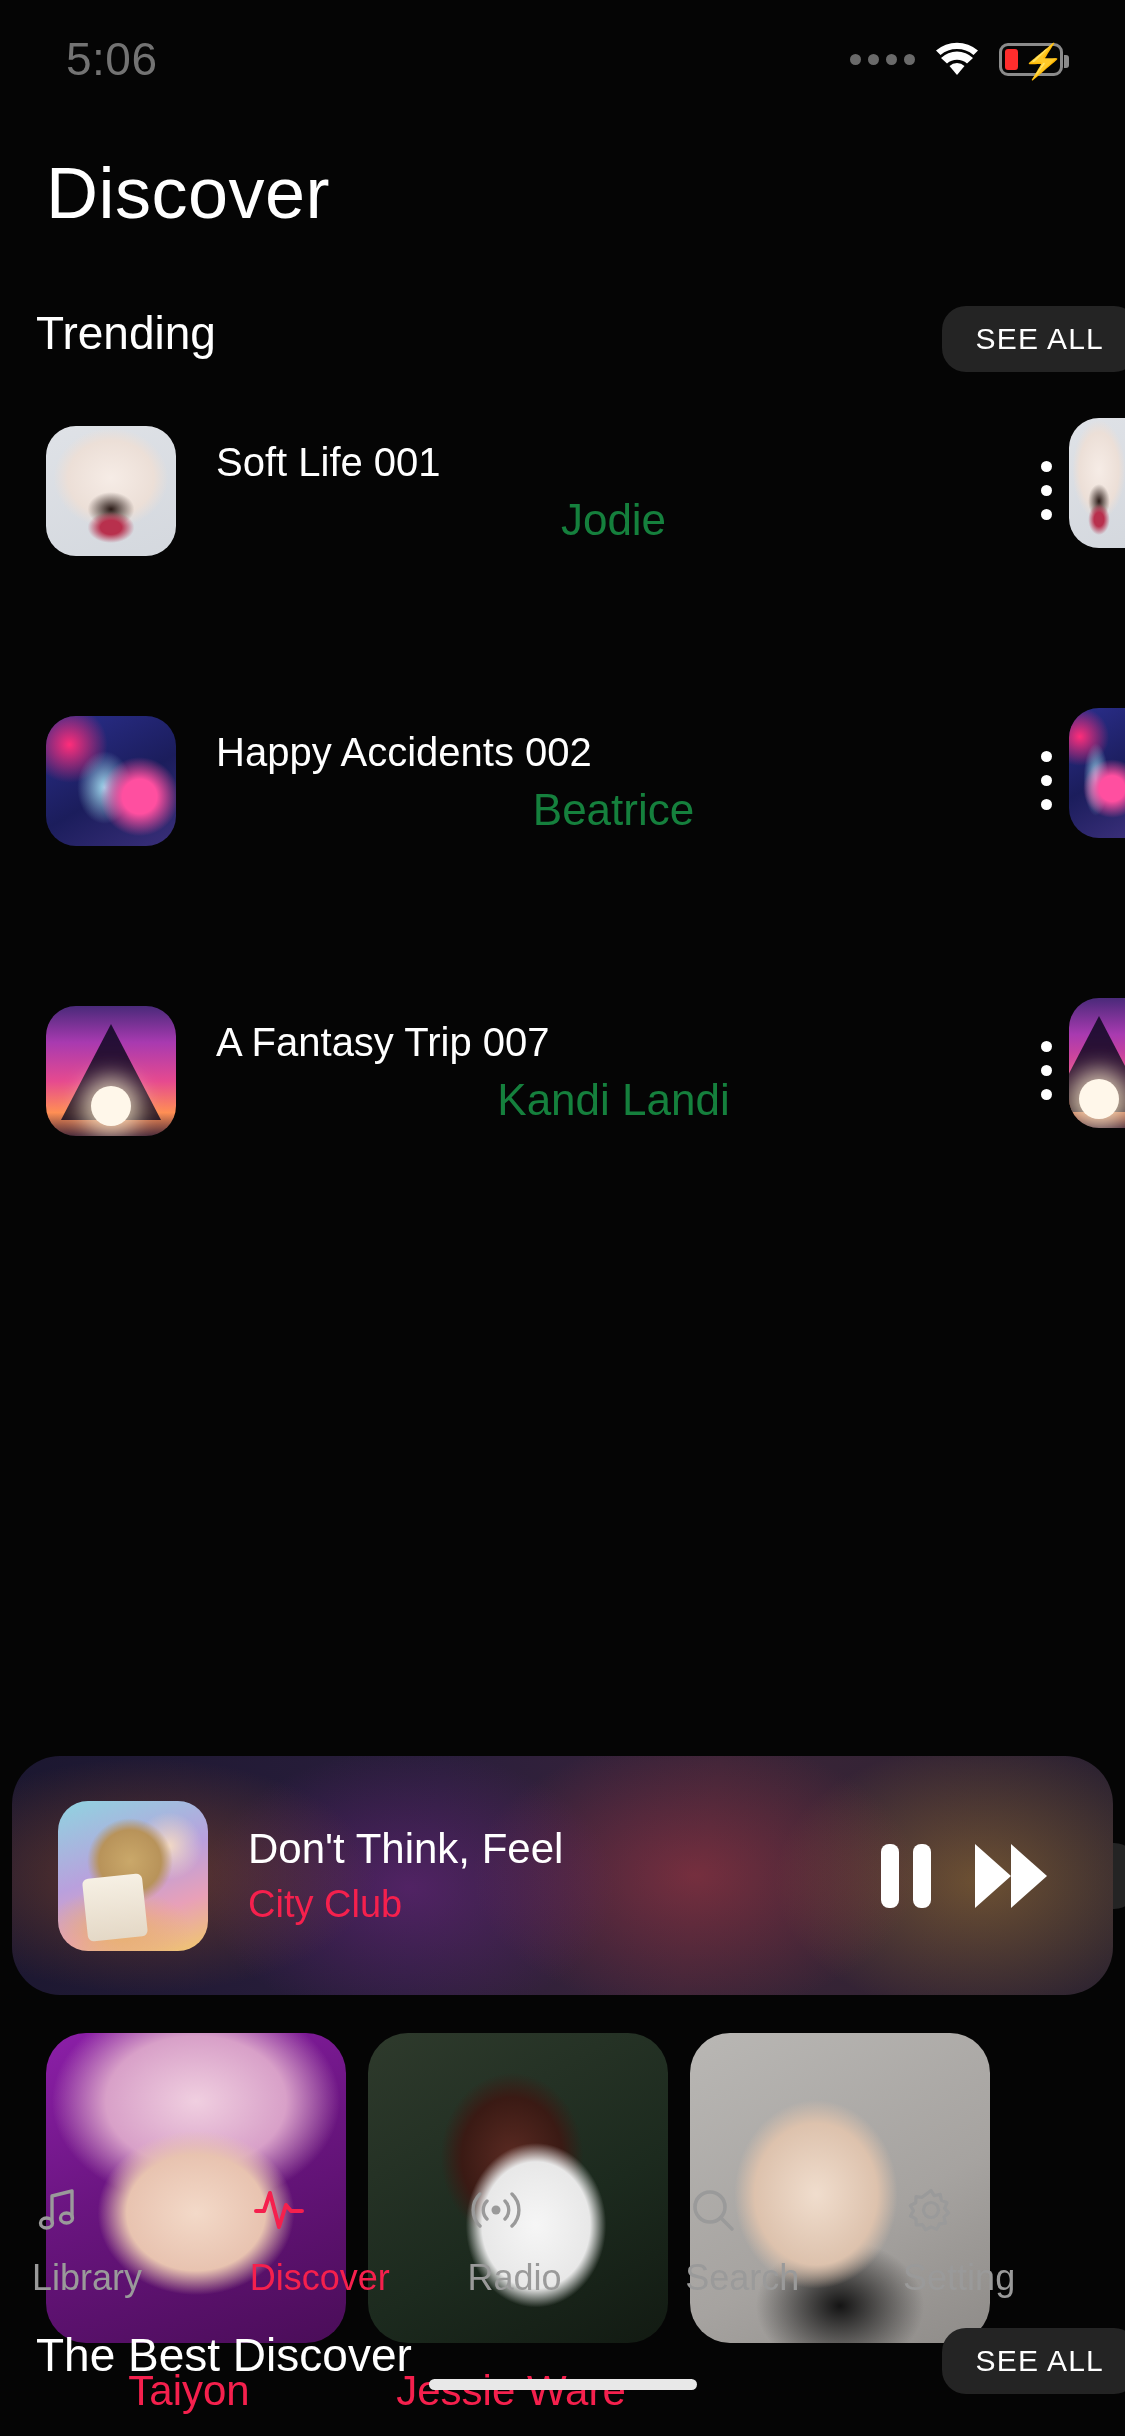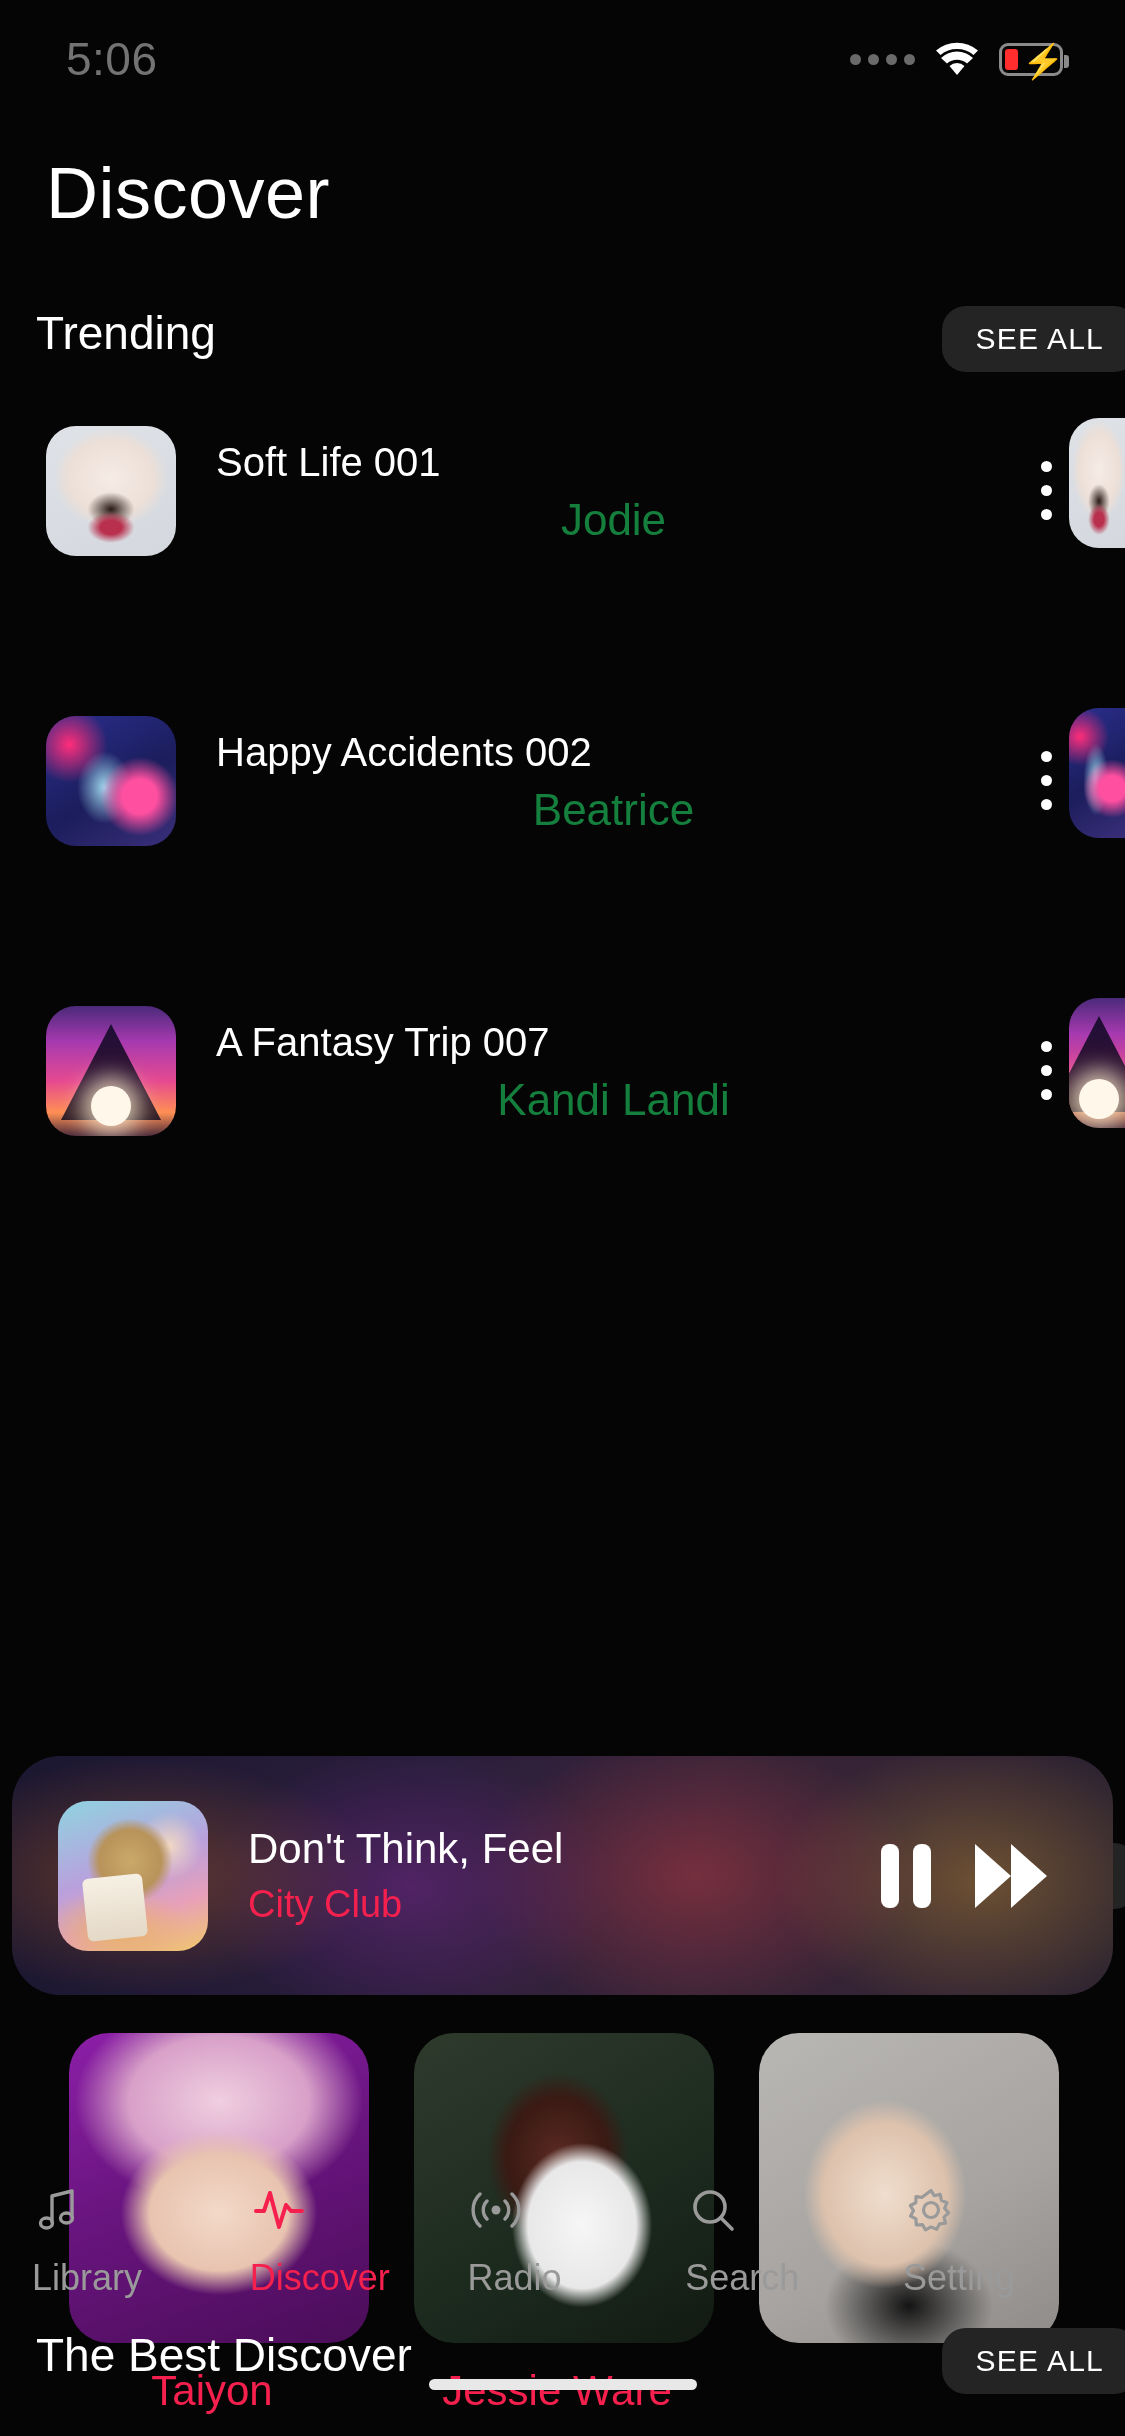--- a/index.html
+++ b/index.html
@@ -107,21 +107,21 @@
     width:40px; height:40px; border-radius:50%; background:#fff7ea;
     box-shadow:0 0 22px 10px rgba(255,240,210,.75);
   }
 
   
   .artists-head { position:absolute; top:1843px; left:0; right:0; }
   .artists-row {
     position:absolute; top:2033px; left:46px; right:0;
     display:flex; gap:36px;
   }
-  .artist-card { flex:0 0 auto; width:286px;margin-left:23px; }
+  .artist-card { flex:0 0 auto; width:286px; }
   .artist-photo { width:300px; height:310px; border-radius:40px; overflow:hidden; }
   .artist-name {
     color:#f5204d; font-size:42px; text-align:center; margin-top:24px;
     white-space:nowrap;
   }
   .artist-name.clipped { text-align:left; }
   .ph-taiyon {
     width:100%; height:100%;
     background:
       radial-gradient(ellipse 42% 34% at 50% 58%, #f3d9c8 0%, #e8c3b0 55%, transparent 78%),

